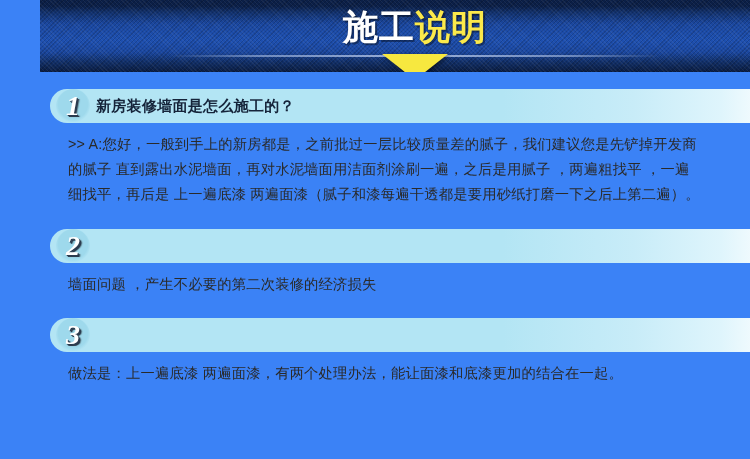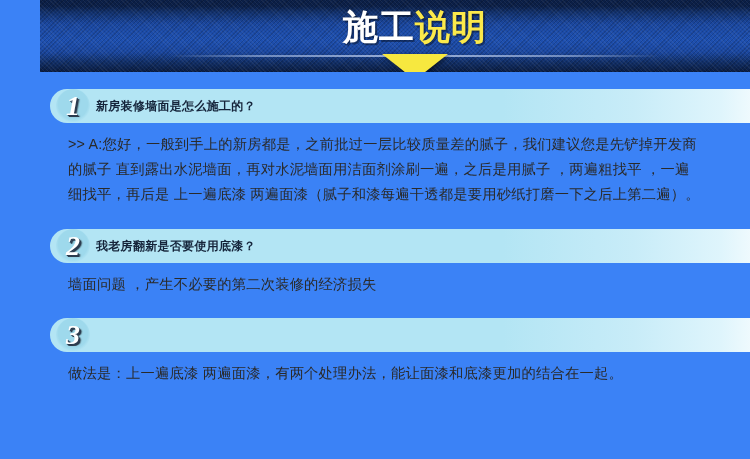--- a/index.html
+++ b/index.html
@@ -134,21 +134,21 @@
     line-height: 33px;
     text-align: center;
     font-family: "Liberation Serif", "DejaVu Serif", serif;
     font-size: 28px;
     font-weight: bold;
     font-style: italic;
     color: #ffffff;
     text-shadow: 2px 2px 0 #2b3b4e, 1px 1px 0 #2b3b4e, 3px 2px 1px rgba(0,0,0,0.35);
   }
   .q-text {
-    font-size: 12px;
+    font-size: 15px;
     font-weight: bold;
     color: #15243a;
     letter-spacing: 0.3px;
     white-space: nowrap;
   }
 
   .answer {
     margin: 9px 22px 0 28px;
     font-size: 14.3px;
     line-height: 25px;
@@ -191,21 +191,20 @@
         <div class="answer-line">细找平，再后是 上一遍底漆 两遍面漆（腻子和漆每遍干透都是要用砂纸打磨一下之后上第二遍）。</div>
       </div>
     </div>
 
     <div class="qa-block blk2">
       <div class="q-row">
         <div class="q-badge">
           <div class="q-badge-disc"></div>
           <div class="q-num">2</div>
         </div>
-        <div class="q-text">我老房翻新是否要使用底漆？</div>
       </div>
       <div class="answer">
         <div class="answer-line">墙面问题 ，产生不必要的第二次装修的经济损失</div>
       </div>
     </div>
 
     <div class="qa-block blk3">
       <div class="q-row">
         <div class="q-badge">
           <div class="q-badge-disc"></div>

